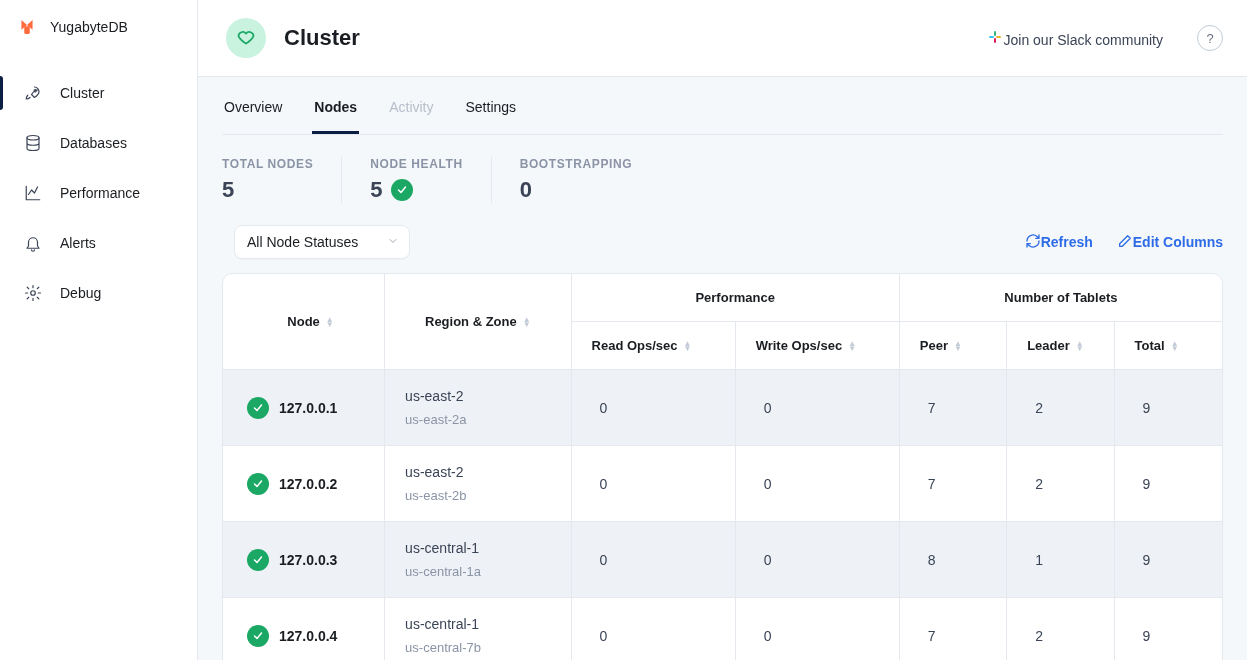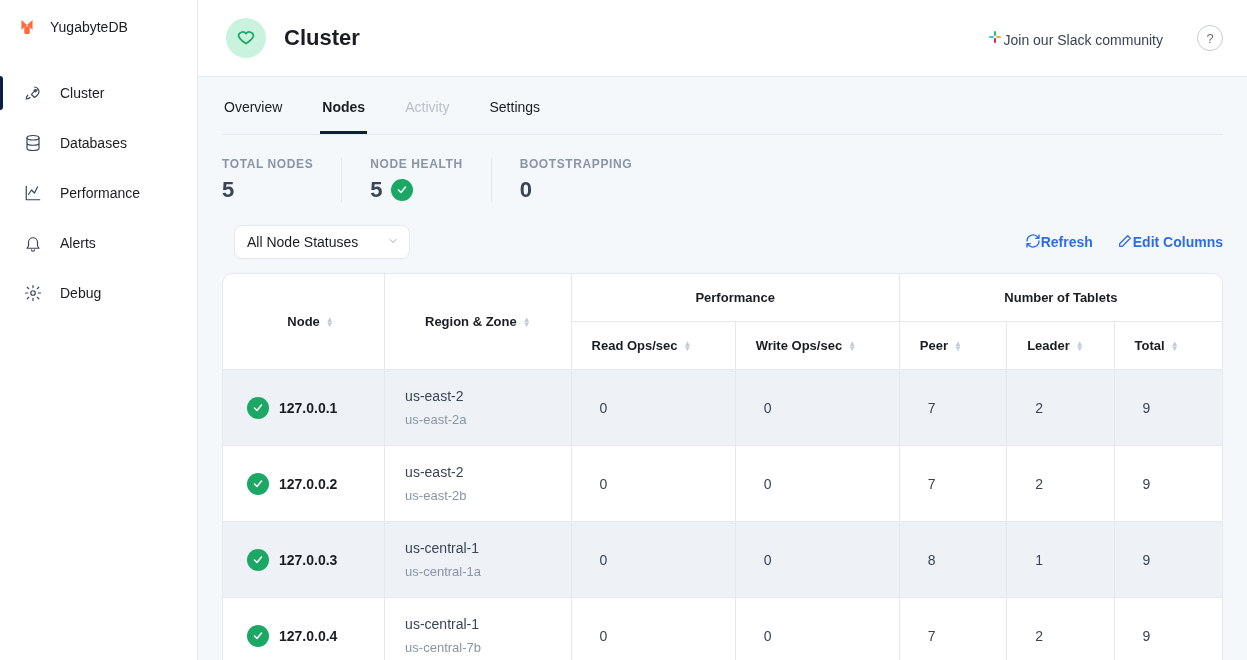--- a/index.html
+++ b/index.html
@@ -57,21 +57,21 @@
 .header-spacer{flex:1}
 .slack{display:flex;align-items:flex-end;cursor:pointer}
 .slack-text{color:#3a4456;font-size:14px}
 .help{width:26px;height:26px;border-radius:50%;border:1.5px solid #c2cbd6;
   display:flex;align-items:center;justify-content:center;color:#6b7280;margin-left:16px;font-size:13px}
 
 .content{
   background:var(--bg2);border-top:1px solid var(--border);
   padding:0 24px 40px 24px;flex:1;
 }
-.tabs{display:flex;gap:36px;border-bottom:1px solid var(--border)}
+.tabs{display:flex;gap:28px;border-bottom:1px solid var(--border)}
 .tab{padding:22px 2px 16px 2px;font-size:14px;color:var(--text);cursor:pointer;
   border-bottom:3px solid transparent}
 .tab.active{border-bottom-color:var(--navy);font-weight:600}
 .tab.disabled{color:#b7bfcb;cursor:default}
 
 .stats{display:flex;gap:0;padding:22px 0 18px 0}
 .stat{padding:0 28px;border-right:1px solid var(--border)}
 .stat:first-child{padding-left:0}
 .stat:last-child{border-right:none}
 .stat-label{font-size:12px;letter-spacing:.6px;color:var(--muted2);font-weight:600}

